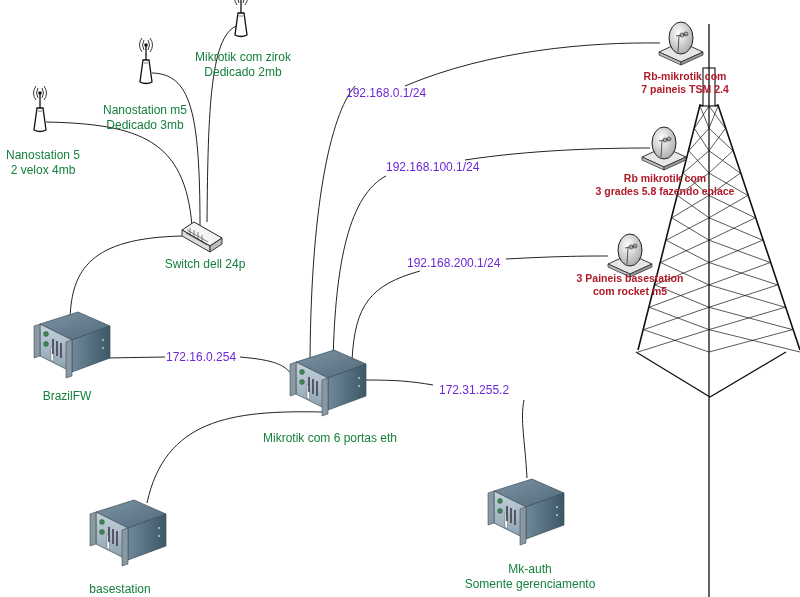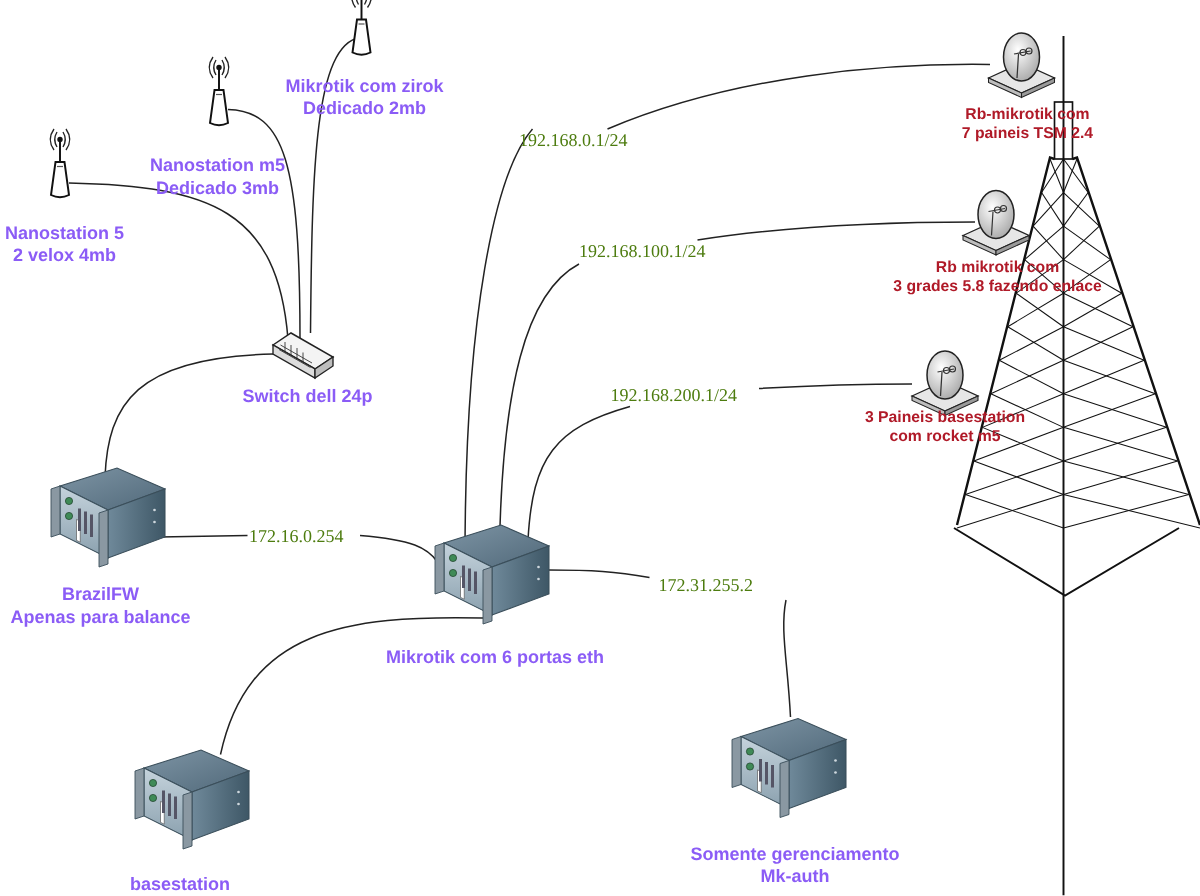--- a/index.html
+++ b/index.html
@@ -1,21 +1,21 @@
 <!DOCTYPE html>
 <html><head>
 <meta charset="utf-8">
 <style>
   html, body { margin:0; padding:0; background:#ffffff; }
   body { width:800px; height:597px; position:relative; overflow:hidden; font-family:"Liberation Sans", sans-serif; }
   #diagram { position:absolute; left:0; top:0; }
-  .lbl { position:absolute; font-size:12px; color:#8b5cf6; text-align:center; white-space:nowrap; line-height:15px; font-family:"Liberation Sans", sans-serif;font-weight:bold; }
+  .lbl { position:absolute; font-size:12px; color:#15803d; text-align:center; white-space:nowrap; line-height:15px; font-family:"Liberation Sans", sans-serif; }
   .lbl div { }
   .red { color:#b01a28; font-weight:bold; font-size:10.5px; line-height:13px; }
-  .ip { position:absolute; font-size:12px; color:#4d7c0f; white-space:nowrap; background:transparent; font-family:Liberation Serif, serif; }
+  .ip { position:absolute; font-size:12px; color:#6d28d9; white-space:nowrap; background:transparent; font-family:Liberation Sans, sans-serif; }
 </style>
 </head>
 <body>
 
 <svg id="diagram" width="800" height="597" viewBox="0 0 800 597">
   <defs>
     <linearGradient id="srvTop" x1="0" y1="0" x2="1" y2="1">
       <stop offset="0" stop-color="#7d94a4"></stop>
         <stop offset="1" stop-color="#51697a"></stop>
     </linearGradient>
@@ -177,31 +177,30 @@
 </div>
 <div class="lbl" style="left:188px;top:50px;width:110px;">
   <div>Mikrotik com zirok</div>
   <div>Dedicado 2mb</div>
 </div>
 <div class="lbl" style="left:150px;top:257px;width:110px;">
   <div>Switch dell 24p</div>
 </div>
 <div class="lbl" style="left:2px;top:389px;width:130px;">
   <div>BrazilFW</div>
-  <div>Apenas para balance</div>
 </div>
 <div class="lbl" style="left:250px;top:431px;width:160px;">
   <div>Mikrotik com 6 portas eth</div>
 </div>
 <div class="lbl" style="left:70px;top:582px;width:100px;">
   <div>basestation</div>
 </div>
 <div class="lbl" style="left:450px;top:562px;width:160px;">
+  <div>Mk-auth</div>
   <div>Somente gerenciamento</div>
-  <div>Mk-auth</div>
 </div>
 
 <div class="lbl red" style="left:620px;top:70px;width:130px;">
   <div>Rb-mikrotik com</div>
   <div>7 paineis TSM 2.4</div>
 </div>
 <div class="lbl red" style="left:585px;top:172px;width:160px;">
   <div>Rb mikrotik com</div>
   <div>3 grades 5.8 fazendo enlace</div>
 </div>

